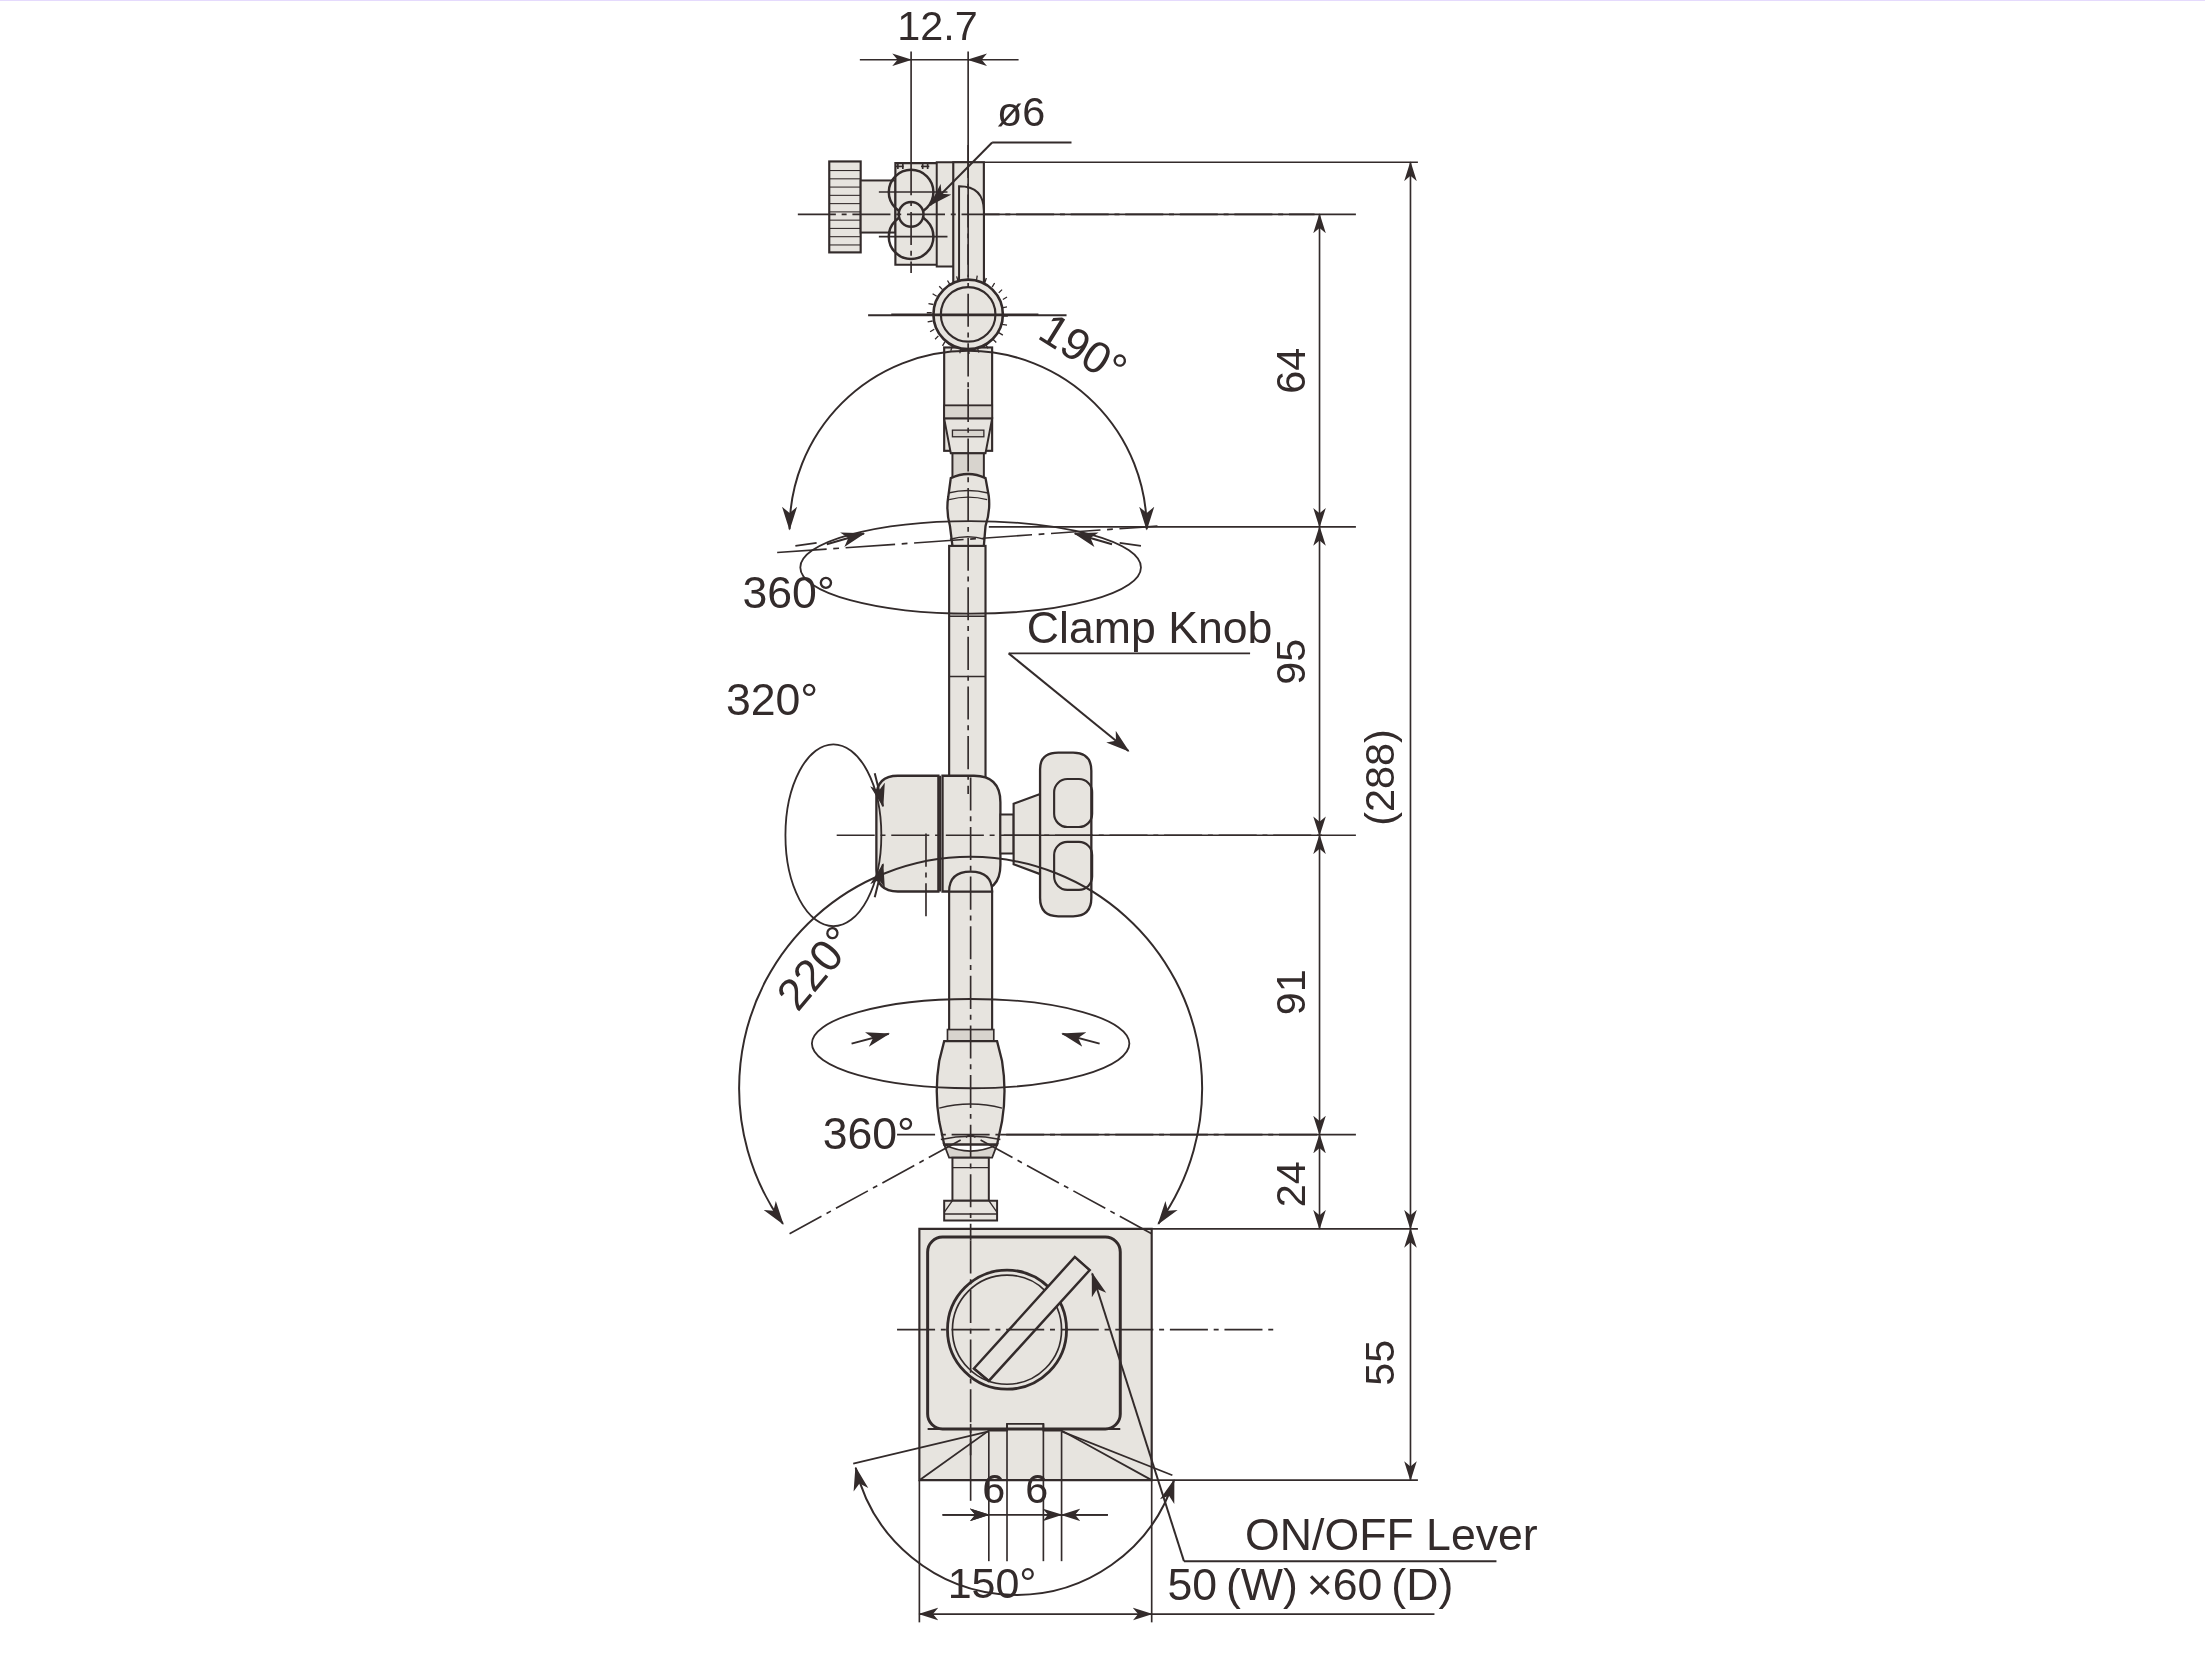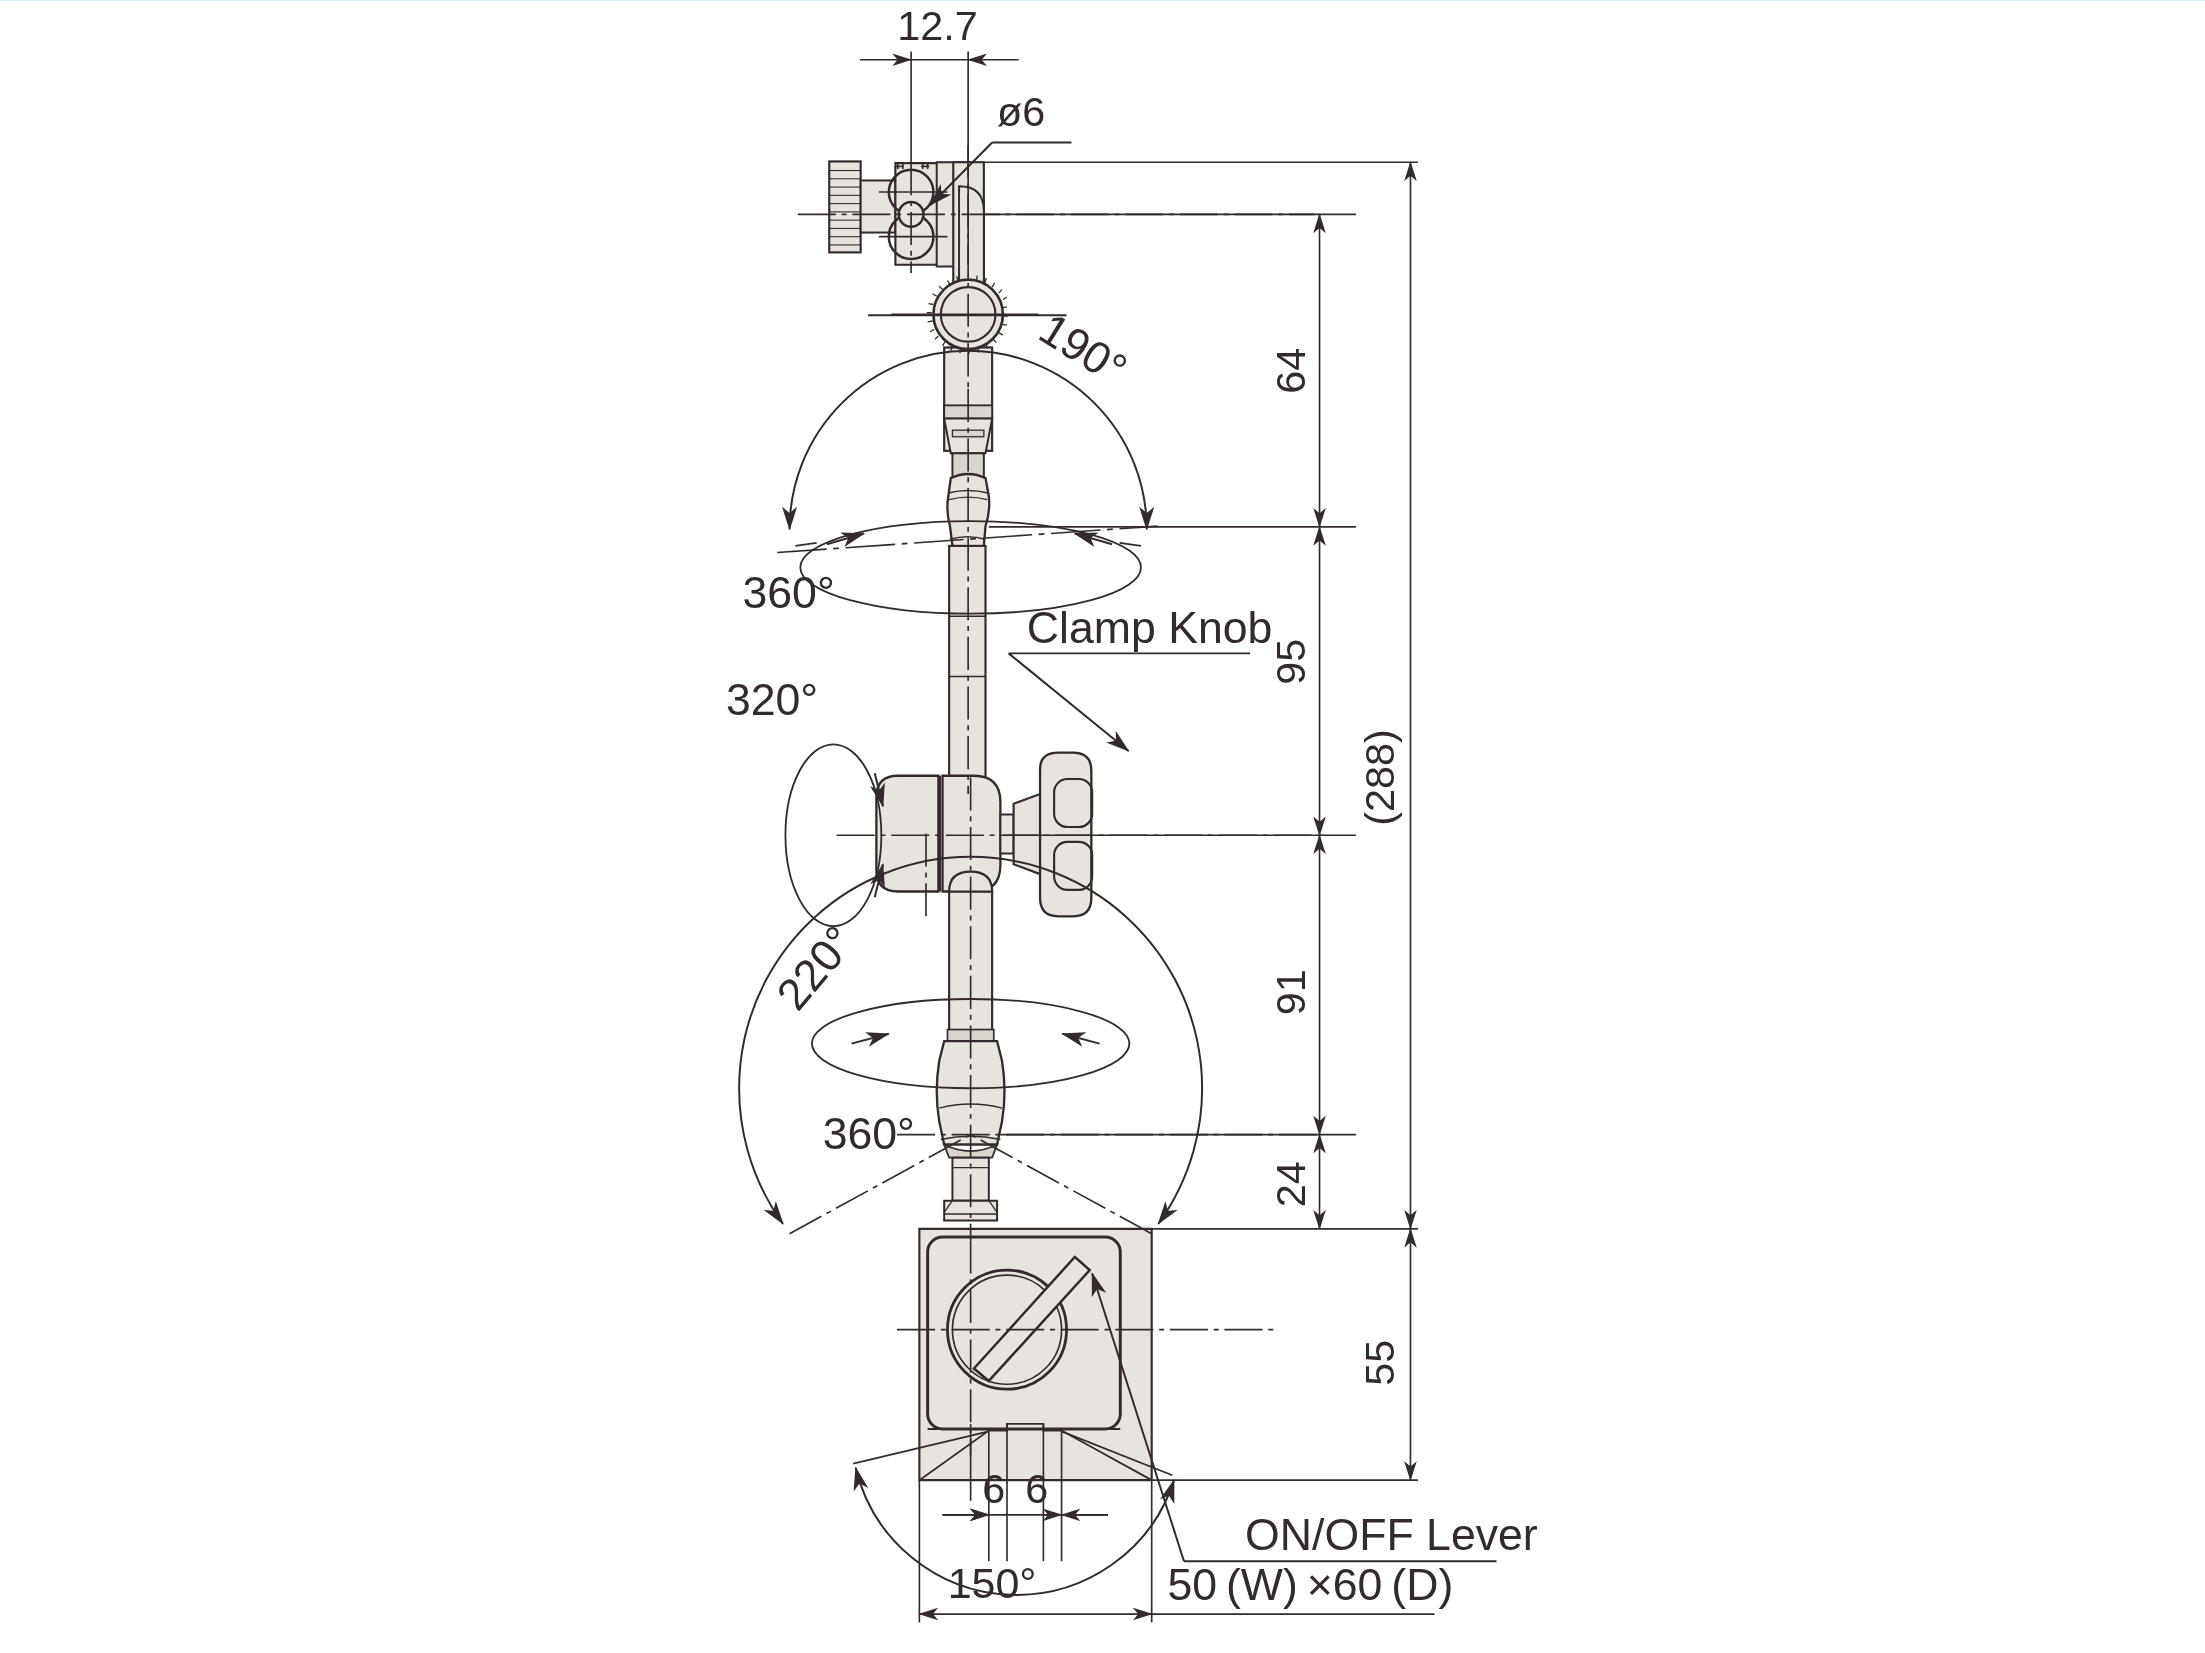--- a/index.html
+++ b/index.html
@@ -1,17 +1,17 @@
 <!DOCTYPE html>
 <html style="font-size:13.2px"><head>
 <meta charset="utf-8">
 <style>
   html,body{margin:0;padding:0;background:#ffffff;}
   body{width:2205px;height:1654px;overflow:hidden;font-family:"Liberation Sans",sans-serif;}
-  #stage{position:relative;width:2205px;height:1654px;background:#0ea5e9;}
+  #stage{position:relative;width:2205px;height:1654px;background:#8b5cf6;}
   svg#dwg{position:absolute;left:0;top:0;width:2205px;height:1654px;}
   .lbl{font-family:"Liberation Sans",sans-serif;fill:#332b2b;}
 </style>
 </head>
 <body>
 
 <div id="stage">
 <svg id="dwg" viewBox="0 0 2667 2000">
   <defs>
     <marker id="ah" viewBox="0 0 12 8" refX="11.4" refY="4" markerWidth="12" markerHeight="8" orient="auto-start-reverse">

